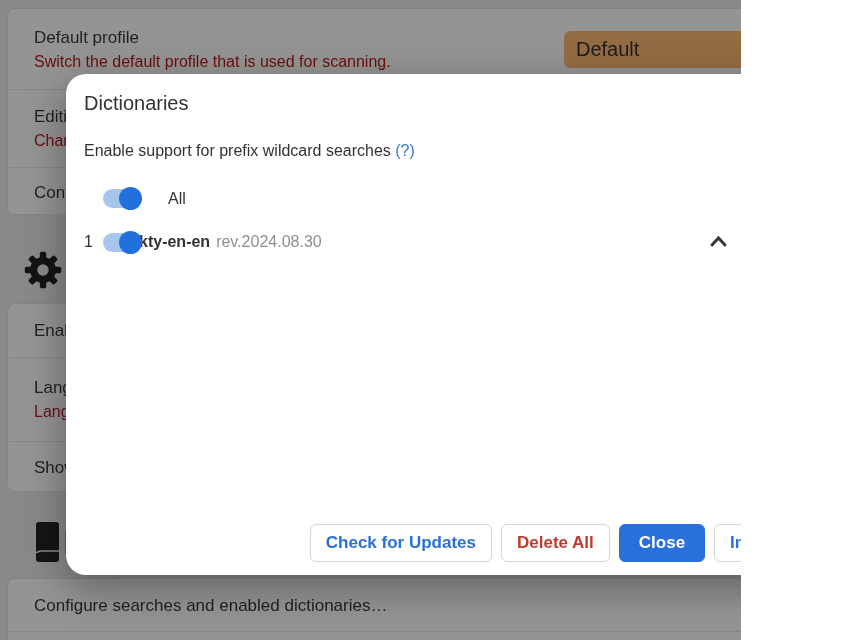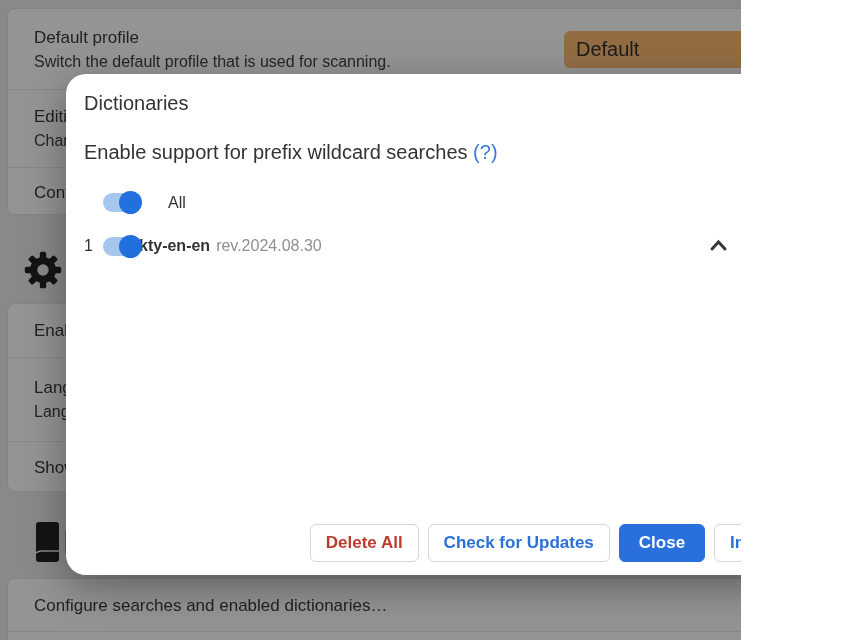--- a/index.html
+++ b/index.html
@@ -7,21 +7,21 @@
   .page { position:relative; width:741px; height:640px; background:#ececec; overflow:hidden; color:#3a3a3a; }
 
   
   .card { position:absolute; left:7px; width:848px; background:#fff; border:1px solid #e3e3e3; border-radius:8px; }
   #profile-card { top:8px; height:207px; }
   #options-card { top:303px; height:189px; }
   #dict-card    { top:578px; height:120px; }
   .row { display:flex; align-items:center; justify-content:space-between; padding:0 27px 0 26px; }
   .row + .row { border-top:1px solid #e9e9e9; }
   .row-text .title { font-size:17px; color:#3a3a3a; line-height:25px; }
-  .row-text .subtitle { font-size:16px; color:#404040; line-height:24px; }
+  .row-text .subtitle { font-size:16px; color:#b91c1c; line-height:24px; }
   #profile-card .row:nth-child(1) { height:80px; }
   #profile-card .row:nth-child(2) { height:78px; }
   #profile-card .row:nth-child(3) { height:49px; }
   #options-card .row:nth-child(1) { height:53px; }
   #options-card .row:nth-child(2) { height:84px; }
   #options-card .row:nth-child(3) { height:52px; }
   #dict-card .row:nth-child(1) { height:52px; }
   #dict-card .row:nth-child(2) { height:60px; }
 
   .select { width:263px; height:37px; background:#fdba74; border-radius:6px; display:flex; align-items:center; justify-content:space-between; padding:0 14px 0 12px; font-size:20px; color:#333; flex:none; }
@@ -41,21 +41,21 @@
   .switch.on .knob  { right:-3px; background:#2170dd; }
   .switch.off { background:#d8d8d8; width:40px; }
   .switch.off .knob { left:-2px; background:#fff; box-shadow:0 1px 3px rgba(0,0,0,.35); }
 
   
   .backdrop { position:absolute; inset:0; background:rgba(0,0,0,0.42); z-index:5; }
   .modal { position:absolute; left:66px; top:74px; width:750px; height:501px; background:#fff; border-radius:20px; box-shadow:0 12px 40px rgba(0,0,0,.35); z-index:10; display:flex; flex-direction:column; color:#333; }
   .modal-header { display:flex; align-items:center; justify-content:space-between; padding:18px 29px 0 18px; }
   .modal-title { font-size:20px; color:#333; }
   .icon-btn { background:none; border:none; padding:0; cursor:pointer; display:flex; align-items:center; }
-  .wildcard-row { display:flex; align-items:center; justify-content:space-between; margin-top:26px; padding:0 19px 0 18px; font-size:20px; }
+  .wildcard-row { display:flex; align-items:center; justify-content:space-between; margin-top:26px; padding:0 19px 0 18px; font-size:16px; }
   .wildcard-label a { color:#3779d9; text-decoration:none; }
   .all-row { display:flex; align-items:center; margin-top:29px; padding-left:37px; font-size:16px; }
   .all-row .lbl { margin-left:29px; }
   .dict-row { display:flex; align-items:center; margin-top:23px; padding:0 34px 0 18px; font-size:16px; }
   .dict-row .idx { width:19px; }
   .dict-row .dict-name { font-weight:bold; }
   .dict-row .dict-rev { margin-left:6px; color:#8f8f8f; }
   .dict-row .spacer { flex:1; }
   .dict-row .icon-btn + .icon-btn { margin-left:13px; }
   .dict-row .kebab { margin-left:20px; }
@@ -217,20 +217,20 @@
       <button class="icon-btn kebab">
         <svg width="6" height="22" viewBox="0 0 6 22" fill="#36393c">
           <circle cx="3" cy="3" r="2.1"></circle>
             <circle cx="3" cy="11" r="2.1"></circle>
             <circle cx="3" cy="19" r="2.1"></circle>
         </svg>
       </button>
     </div>
 
     <div class="modal-footer">
+      <button class="btn btn-link">Check for Updates</button>
       <button class="btn btn-danger">Delete All</button>
-      <button class="btn btn-link">Check for Updates</button>
       <button class="btn btn-primary">Close</button>
       <button class="btn btn-link">Import</button>
     </div>
   </div>
 
 </div>
 
 </body></html>

